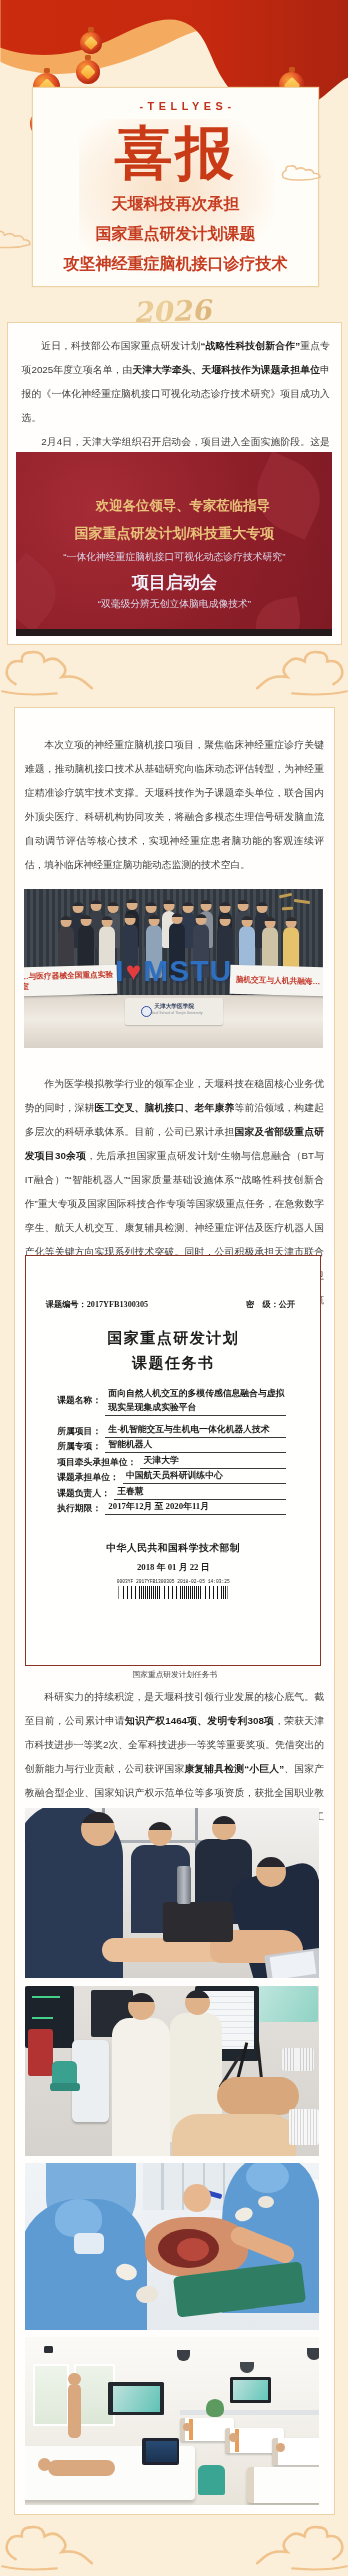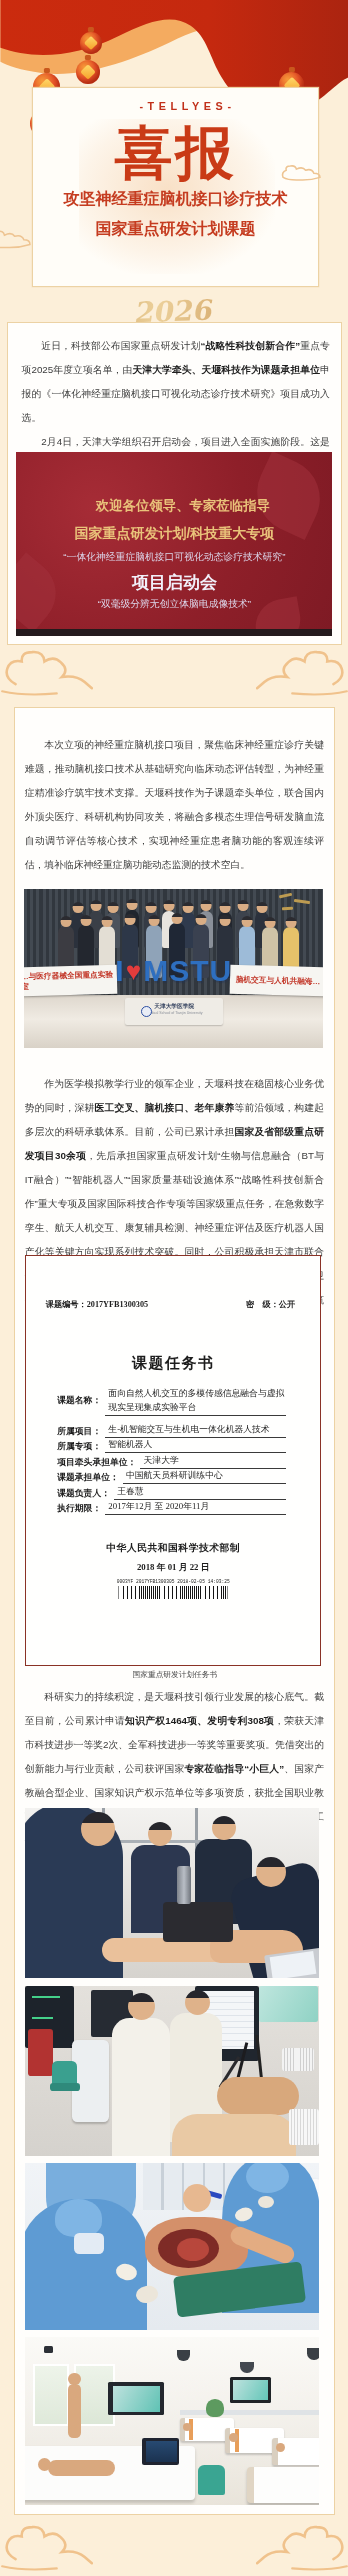--- a/index.html
+++ b/index.html
@@ -76,21 +76,21 @@
   #podium-logo{position:absolute;left:15.5px;top:7.7px;width:9.3px;height:9.3px;border-radius:50%;
       border:1px solid #2b4ea2;background:#e9edf6;}
 
   
   #doc-box{left:9.8px;top:547px;width:294px;height:409px;background:#fffffe;
       border:1.5px solid #8a3226;font-family:"Liberation Serif","DejaVu Serif",serif;color:#1d1d1d;}
   .doc-meta{position:absolute;top:32px;font-size:8.2px;font-weight:bold;margin-top:11px;}
   .doc-title{position:absolute;width:100%;text-align:center;font-size:15px;font-weight:bold;letter-spacing:1.5px;}
   .doc-row{position:absolute;left:31px;right:34px;display:flex;align-items:flex-end;font-size:8.8px;}
   .doc-label{flex:none;font-weight:bold;padding-right:4.1px;white-space:nowrap;}
-  .doc-value{flex:1;border-bottom:1px solid #3a3a3a;line-height:14.4px;padding:0 1px 0.5px 3.1px;}
+  .doc-value{flex:1;border-bottom:1px solid #3a3a3a;line-height:14.4px;padding:0 1px 0.5px 3.1px;font-weight:bold;}
   .doc-center{position:absolute;width:100%;text-align:center;font-weight:bold;}
   #barcode{position:absolute;left:50%;top:330px;transform:translateX(-50%);width:109px;height:13px;
       background:repeating-linear-gradient(90deg,#151515 0 1px,#fff 1px 2.1px,#151515 2.1px 2.6px,#fff 2.6px 4.1px);}
   #barcode-label{position:absolute;top:323px;width:100%;text-align:center;
       font:4.6px "Liberation Mono","DejaVu Sans Mono",monospace;color:#222;}
 
   #doc-caption{left:0;top:962px;width:100%;text-align:center;font-size:7.7px;color:#4a4a4a;}
 
   
   .ph{position:absolute;left:9.8px;width:294px;overflow:hidden;}
@@ -127,22 +127,23 @@
 <div class="lantern abs" style="left:30px;top:109px;width:29px;height:29px;"></div>
 <div class="tassel abs" style="left:43px;top:139px;height:17.5px;"></div>
 <div class="lantern abs" style="left:279px;top:72px;width:25px;height:25px;"></div>
 <div class="lantern abs" style="left:281px;top:109px;width:27px;height:27px;"></div>
 <div class="tassel abs" style="left:293px;top:137px;height:16.5px;"></div>
 
 <div id="hero-card" class="abs">
   <div id="horse-watermark" class="abs"></div>
   <div id="brand-line">-TELLYES-</div>
   <div id="badge">喜报</div>
+  <div class="title-line" style="margin-top:5.2px;">天堰科技再次承担</div>
+  <div class="title-line">国家重点研发计划课题</div>
   <div class="title-line">攻坚神经重症脑机接口诊疗技术</div>
-  <div class="title-line">国家重点研发计划课题</div>
 </div>
 
 <svg class="cloud" style="left:280px;top:164px;" width="41" height="17.5" viewBox="0 0 80 34">
   <path d="M6 26 Q2 16 12 12 Q10 4 20 4 Q30 2 32 10 Q44 4 50 12 Q62 8 66 18 Q78 18 78 26 Q60 32 38 31 Q16 32 6 26 Z" fill="none" stroke="#eec492" stroke-width="3"></path>
 </svg>
 <svg class="cloud" style="left:-15.5px;top:229px;" width="46" height="20.6" viewBox="0 0 90 40">
   <path d="M8 30 Q2 18 14 13 Q12 4 24 5 Q36 2 38 12 Q52 5 58 14 Q72 10 76 21 Q88 21 88 30 Q66 37 42 36 Q18 37 8 30 Z" fill="none" stroke="#eec492" stroke-width="3"></path>
 </svg>
 
 <div id="year-mark" class="abs">2026</div>
@@ -236,20 +237,21 @@
     </div>
   </div>
 
   <p class="para abs" style="left:9.3px;right:10.3px;top:364px;">
     <span>作为医学模拟教学行业的领军企业，天堰科技在稳固核心业务优势的同时，深耕</span><span class="b">医工交叉、脑机接口、老年康养</span><span>等前沿领域，构建起多层次的科研承载体系。目前，公司已累计承担</span><span class="b">国家及省部级重点研发项目30余项</span><span>，先后承担国家重点研发计划“生物与信息融合（BT与IT融合）”“智能机器人”“国家质量基础设施体系”“战略性科技创新合作”重大专项及国家国际科技合作专项等国家级重点任务，在急救数字孪生、航天人机交互、康复辅具检测、神经重症评估及医疗机器人国产化等关键方向实现系列技术突破。同时，公司积极承担天津市联合体重大专项、高质量发展专项等多项省部级科技项目，并联合四川卫生康复职业学院、广西医科大学等院校成功申报地方专项，全方位筑牢公司科研攻坚根基。</span>
   </p>
 
   <div id="doc-box" class="abs">
     <div class="doc-meta" style="left:19.6px;">课题编号：2017YFB1300305</div>
     <div class="doc-meta" style="right:25px;">密　级：公开</div>
+    <div class="doc-title" style="top:73px;">国家重点研发计划</div>
     <div class="doc-title" style="top:98px;">课题任务书</div>
 
     <div class="doc-row" style="top:130px;">
       <span class="doc-label" style="align-self:center;">课题名称：</span>
       <span class="doc-value">面向自然人机交互的多模传感信息融合与虚拟现实呈现集成实验平台</span>
     </div>
     <div class="doc-row" style="top:166px;">
       <span class="doc-label">所属项目：</span>
       <span class="doc-value">生-机智能交互与生机电一体化机器人技术</span>
     </div>
@@ -276,21 +278,21 @@
 
     <div class="doc-center" style="top:286px;font-size:9.8px;letter-spacing:0.5px;">中华人民共和国科学技术部制</div>
     <div class="doc-center" style="top:306px;font-size:8.8px;">2018 年 01 月 22 日</div>
     <div id="barcode-label">0003YF 2017YFB1300305 2018-02-05 14:03:25</div>
     <div id="barcode"></div>
   </div>
 
   <div id="doc-caption" class="abs">国家重点研发计划任务书</div>
 
   <p class="para abs" style="left:9.3px;right:10.3px;top:977px;">
-    <span>科研实力的持续积淀，是天堰科技引领行业发展的核心底气。截至目前，公司累计申请</span><span class="b">知识产权1464项、发明专利308项</span><span>，荣获天津市科技进步一等奖2次、全军科技进步一等奖等重要奖项。凭借突出的创新能力与行业贡献，公司获评国家</span><span class="b">专家莅临指导“小巨人”</span><span>、国家产教融合型企业、国家知识产权示范单位等多项资质，获批全国职业教育教师企业实践基地、全国科普教育基地，设立国家级博士后科研工作站，形成以科研为核心、产学研用深度融合的综合创新体系。</span>
+    <span>科研实力的持续积淀，是天堰科技引领行业发展的核心底气。截至目前，公司累计申请</span><span class="b">知识产权1464项、发明专利308项</span><span>，荣获天津市科技进步一等奖2次、全军科技进步一等奖等重要奖项。凭借突出的创新能力与行业贡献，公司获评国家</span><span class="b">康复辅具检测“小巨人”</span><span>、国家产教融合型企业、国家知识产权示范单位等多项资质，获批全国职业教育教师企业实践基地、全国科普教育基地，设立国家级博士后科研工作站，形成以科研为核心、产学研用深度融合的综合创新体系。</span>
   </p>
 
   <div id="photo1" class="ph">
     <div style="left:77px;top:0;width:3.1px;height:77px;background:#9aa0a6;"></div>
     <div style="left:170px;top:0;width:3.1px;height:72px;background:#9aa0a6;"></div>
     <div style="left:77px;top:32px;width:144px;height:2.6px;background:#aab0b6;"></div>
     <div style="left:-13px;top:-5.2px;width:111px;height:178px;background:#2a3a55;border-radius:46% 54% 0 0/34% 30% 0 0;"></div>
     <div class="head" style="left:56px;top:4.1px;width:34px;height:34px;"></div>
     <div style="left:106px;top:37px;width:59px;height:88px;background:#2c3750;border-radius:13.4px 13.4px 0 0;"></div>
     <div class="head" style="left:123px;top:14.4px;width:24px;height:24px;"></div>

